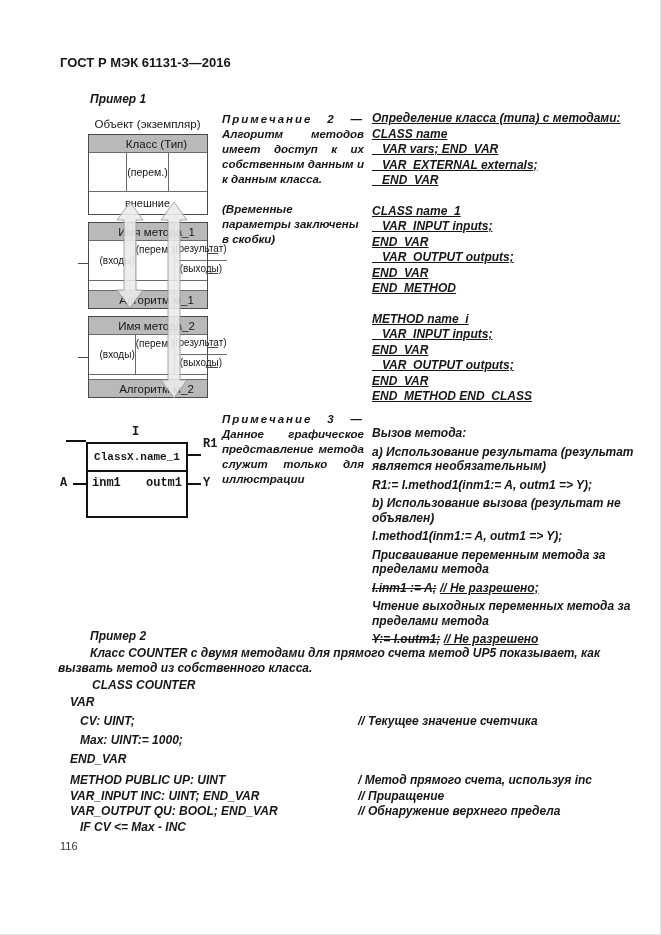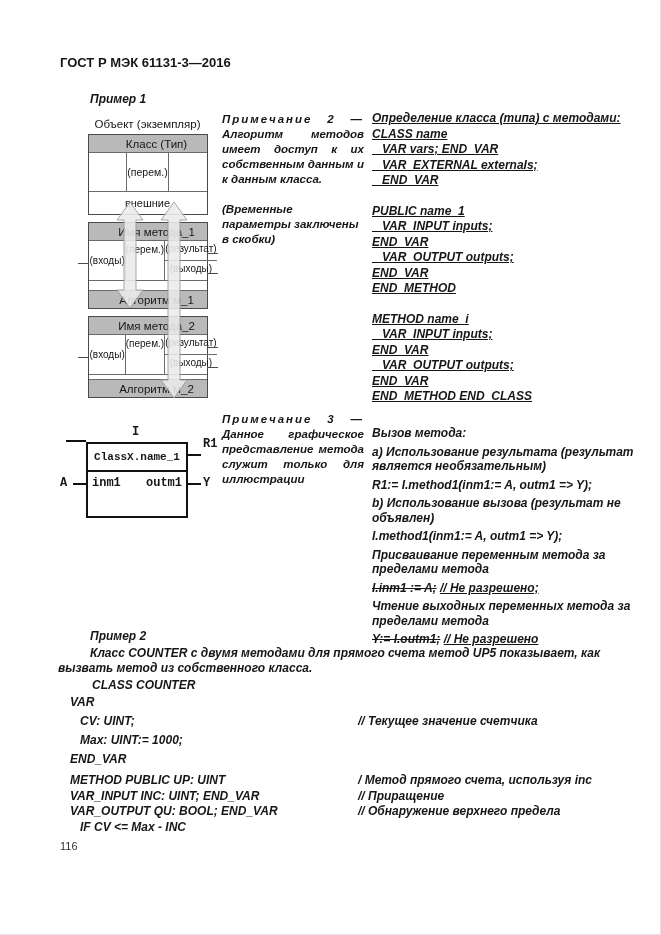--- a/index.html
+++ b/index.html
@@ -19,21 +19,21 @@
   .od-bar{background:#b9b9b9;text-align:center;font-size:11.5px;padding:3px 0 2px 18px;}
   .od-bar.bb{border-bottom:1px solid #6a6a6a;}
   .od-bar.bt{border-top:1px solid #6a6a6a;}
   .od-cells{display:flex;height:38px;border-bottom:1px solid #6a6a6a;}
   .od-cell{flex:1;font-size:10.5px;}
   .od-cell.br{border-right:1px solid #6a6a6a;}
   .od-cell.mid{display:flex;align-items:center;justify-content:center;}
   .od-ext{height:22px;line-height:22px;text-align:center;font-size:11px;}
   .m-box{width:118px;margin:7px auto 0 auto;border:1px solid #4a4a4a;background:#fff;position:relative;}
   .m-cells{display:flex;height:39px;border-bottom:1px solid #6a6a6a;}
-  .m-in{flex:1;border-right:1px solid #6a6a6a;display:flex;align-items:center;font-size:10px;padding-left:1px;}
+  .m-in{flex:1;border-right:1px solid #6a6a6a;display:flex;align-items:center;font-size:10px;padding-left:11px;}
   .m-var{flex:1;border-right:1px solid #6a6a6a;font-size:10px;text-align:center;padding-top:3px;}
   .m-right{flex:1.08;display:flex;flex-direction:column;font-size:10px;text-align:center;}
   .m-res{flex:1;border-bottom:1px solid #6a6a6a;padding-top:2px;}
   .m-out{flex:1;padding-top:2px;}
   .m-strip{height:9px;}
   .m-strip.s2{height:4px;}
   .tick{position:absolute;height:1px;background:#4a4a4a;width:10px;}
   .tick.l{left:-11px;}
   .tick.r{right:-11px;}
   .arrows{position:absolute;left:0;top:0;pointer-events:none;z-index:2;}
@@ -155,21 +155,21 @@
 
   <div class="codecol codecol1">
     <div class="block">
       <div class="code-line">Определение класса (типа) с методами:</div>
       <div class="code-line">CLASS name</div>
       <div class="code-line">   VAR vars; END_VAR</div>
       <div class="code-line">   VAR_EXTERNAL externals;</div>
       <div class="code-line">   END_VAR</div>
     </div>
     <div class="block">
-      <div class="code-line">PUBLIC name_1</div>
+      <div class="code-line">CLASS name_1</div>
       <div class="code-line">   VAR_INPUT inputs;</div>
       <div class="code-line">END_VAR</div>
       <div class="code-line">   VAR_OUTPUT outputs;</div>
       <div class="code-line">END_VAR</div>
       <div class="code-line">END_METHOD</div>
     </div>
     <div class="block">
       <div class="code-line">METHOD name_i</div>
       <div class="code-line">   VAR_INPUT inputs;</div>
       <div class="code-line">END_VAR</div>

